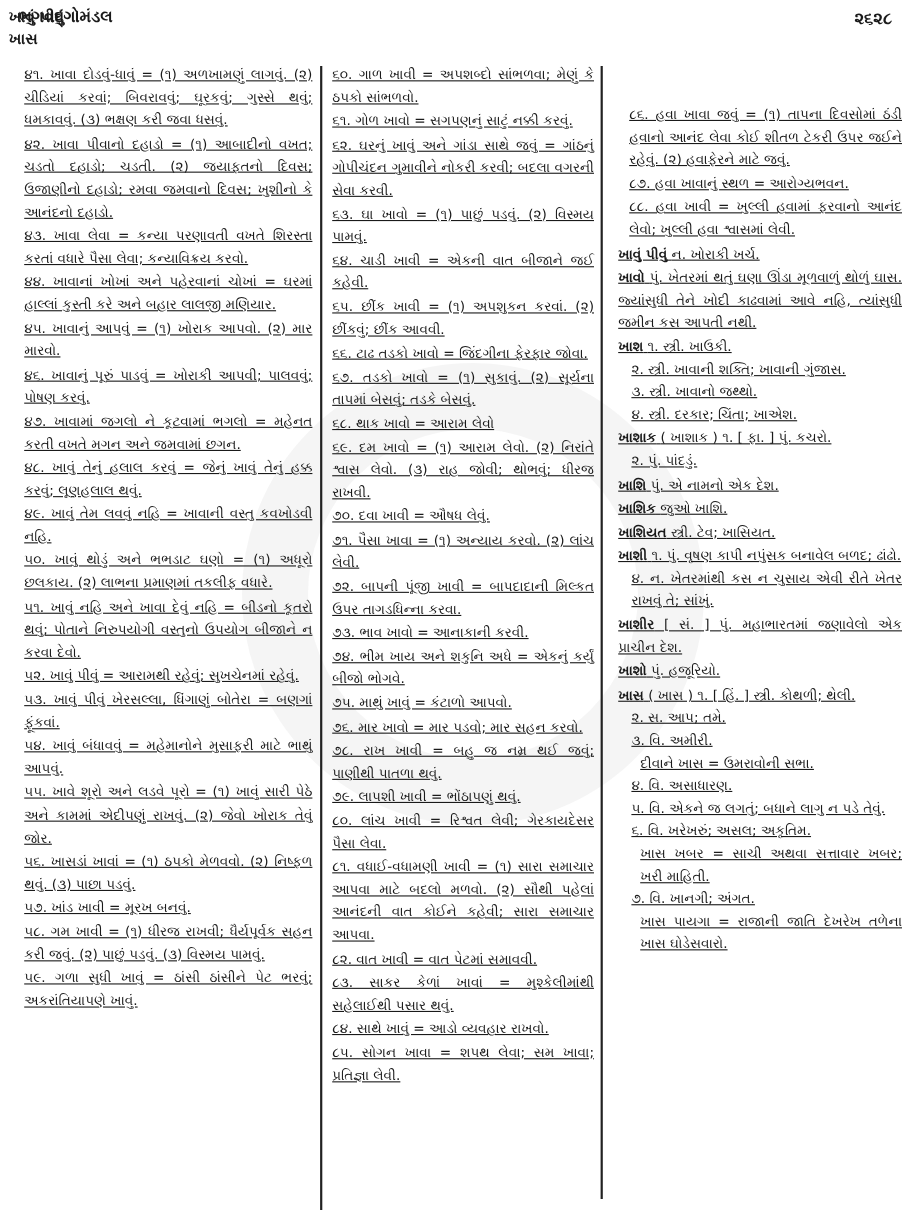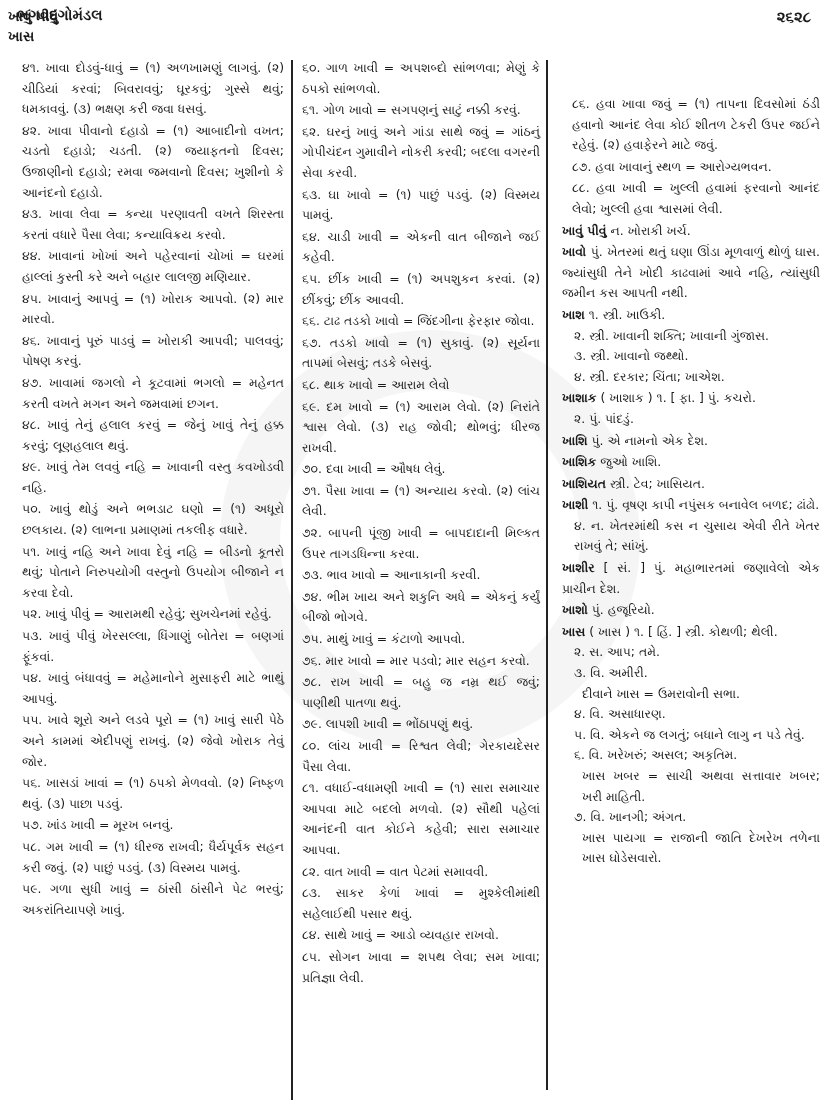--- a/index.html
+++ b/index.html
@@ -11,21 +11,21 @@
     }
     .watermark {
       position: absolute; left: 220px; top: 330px; width: 420px; height: 420px;
       border-radius: 50%; border: 60px solid #f1f1f1; box-sizing: border-box;
       opacity: 0.7; pointer-events: none;
     }
     .header { position: absolute; top: 0; left: 0; width: 825px; height: 58px; }
     .guide { position: absolute; left: 8px; top: 6px; font-size: 14px; font-weight: bold; line-height: 20px; }
     .running-title { position: absolute; left: 17px; width: 658px; top: 6px; text-align: left; font-size: 15px; font-weight: bold; }
     .page-num { position: absolute; right: 14px; top: 8px; font-size: 15px; font-weight: bold; }
-    .col { position: absolute; top: 58px; font-size: 12.4px; line-height: 20.6px; text-align: justify; }
+    .col { position: absolute; top: 58px; font-size: 12.4px; line-height: 20.6px; text-align: justify; text-decoration: underline; }
     .col1 { left: 22px; width: 262px; }
     .col2 { left: 302px; width: 238px; }
     .col3 { left: 562px; width: 258px; }
     .rule { position: absolute; top: 60px; width: 1.5px; background: #222; }
     .rule1 { left: 291px; height: 1040px; }
     .rule2 { left: 546px; height: 1030px; }
     .entry { margin: 0 0 1px 0; }
     .hw { font-weight: bold; }
     .indent { padding-left: 20px; }
     .sense { padding-left: 12px; }

